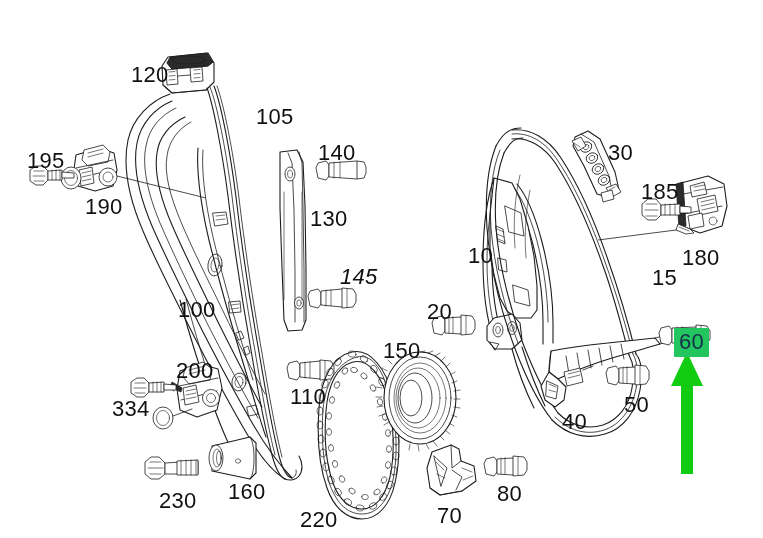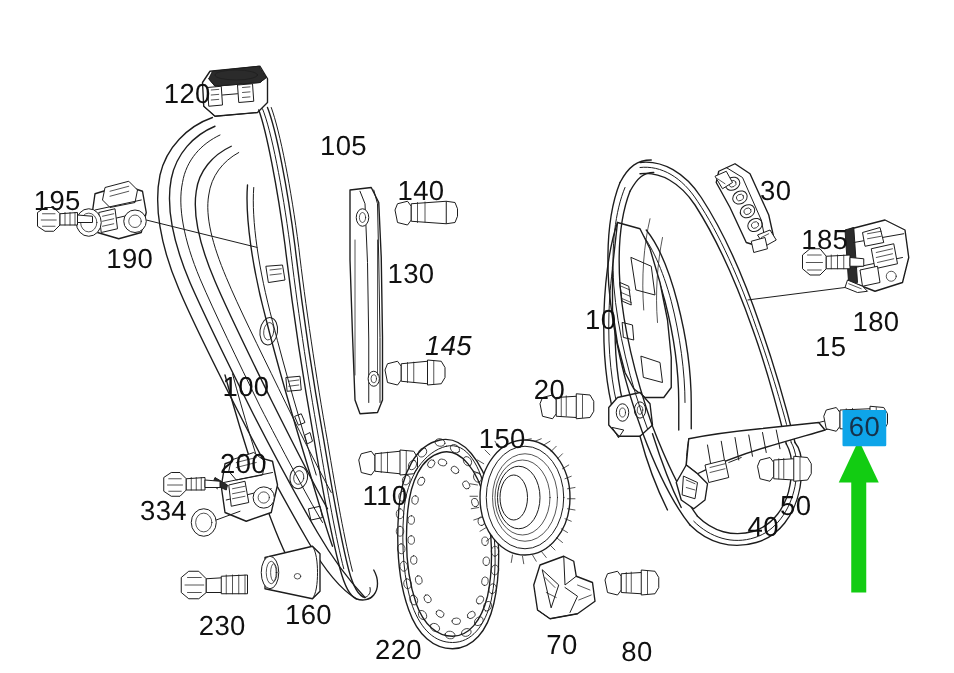--- a/index.html
+++ b/index.html
@@ -462,27 +462,27 @@
       <div class="callout" style="left: 608px; top: 142px;">30</div>
       <div class="callout" style="left: 641px; top: 181px;">185</div>
       <div class="callout" style="left: 85px; top: 196px;">190</div>
       <div class="callout" style="left: 310px; top: 208px;">130</div>
       <div class="callout" style="left: 682px; top: 235px; margin-top: 12px;">180</div>
       <div class="callout" style="left: 468px; top: 245px;">10</div>
       <div class="callout" style="left: 340px; top: 266px; font-style: italic;">145</div>
       <div class="callout" style="left: 652px; top: 267px;">15</div>
       <div class="callout" style="left: 178px; top: 299px;">100</div>
       <div class="callout" style="left: 427px; top: 301px;">20</div>
-      <div class="callout hl" style="left: 674px; top: 328px; background: #0ea5e9; color: rgb(22, 49, 74);">60</div>
+      <div class="callout hl" style="left: 674px; top: 328px; background: #22c55e; color: rgb(22, 49, 74);">60</div>
       <div class="callout" style="left: 383px; top: 340px;">150</div>
       <div class="callout" style="left: 176px; top: 360px;">200</div>
       <div class="callout" style="left: 290px; top: 386px;">110</div>
       <div class="callout" style="left: 624px; top: 394px;">50</div>
       <div class="callout" style="left: 112px; top: 398px;">334</div>
-      <div class="callout" style="left: 562px; top: 411px; margin-left: 36px;">40</div>
+      <div class="callout" style="left: 562px; top: 411px;">40</div>
       <div class="callout" style="left: 228px; top: 481px;">160</div>
       <div class="callout" style="left: 159px; top: 490px;">230</div>
-      <div class="callout" style="left: 497px; top: 483px; margin-top: 28px;">80</div>
+      <div class="callout" style="left: 497px; top: 483px;">80</div>
       <div class="callout" style="left: 437px; top: 505px;">70</div>
       <div class="callout" style="left: 300px; top: 509px;">220</div>
     </div>
 
 </div>
 
 </body></html>

